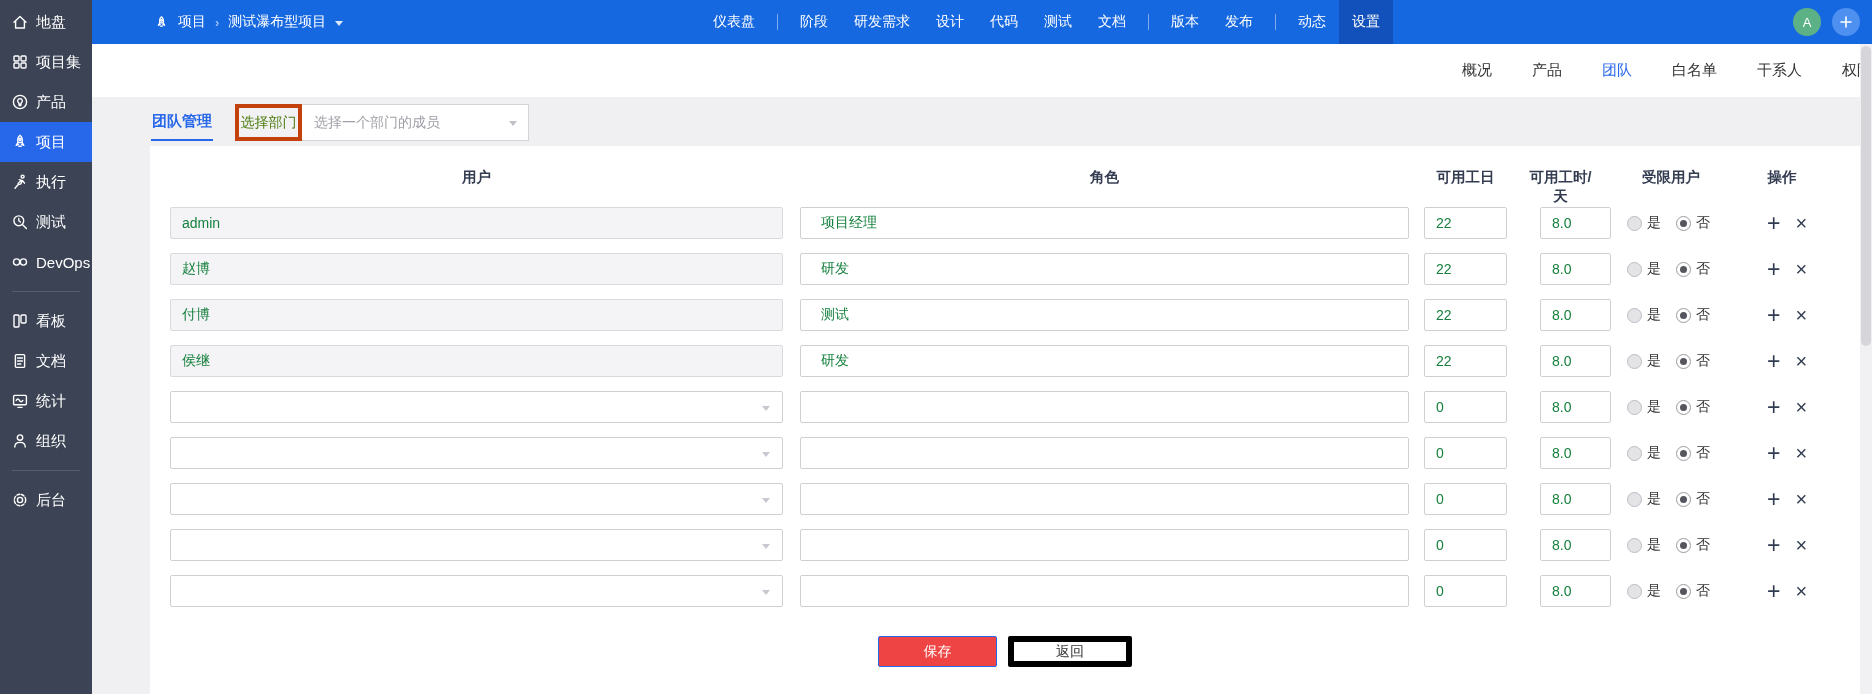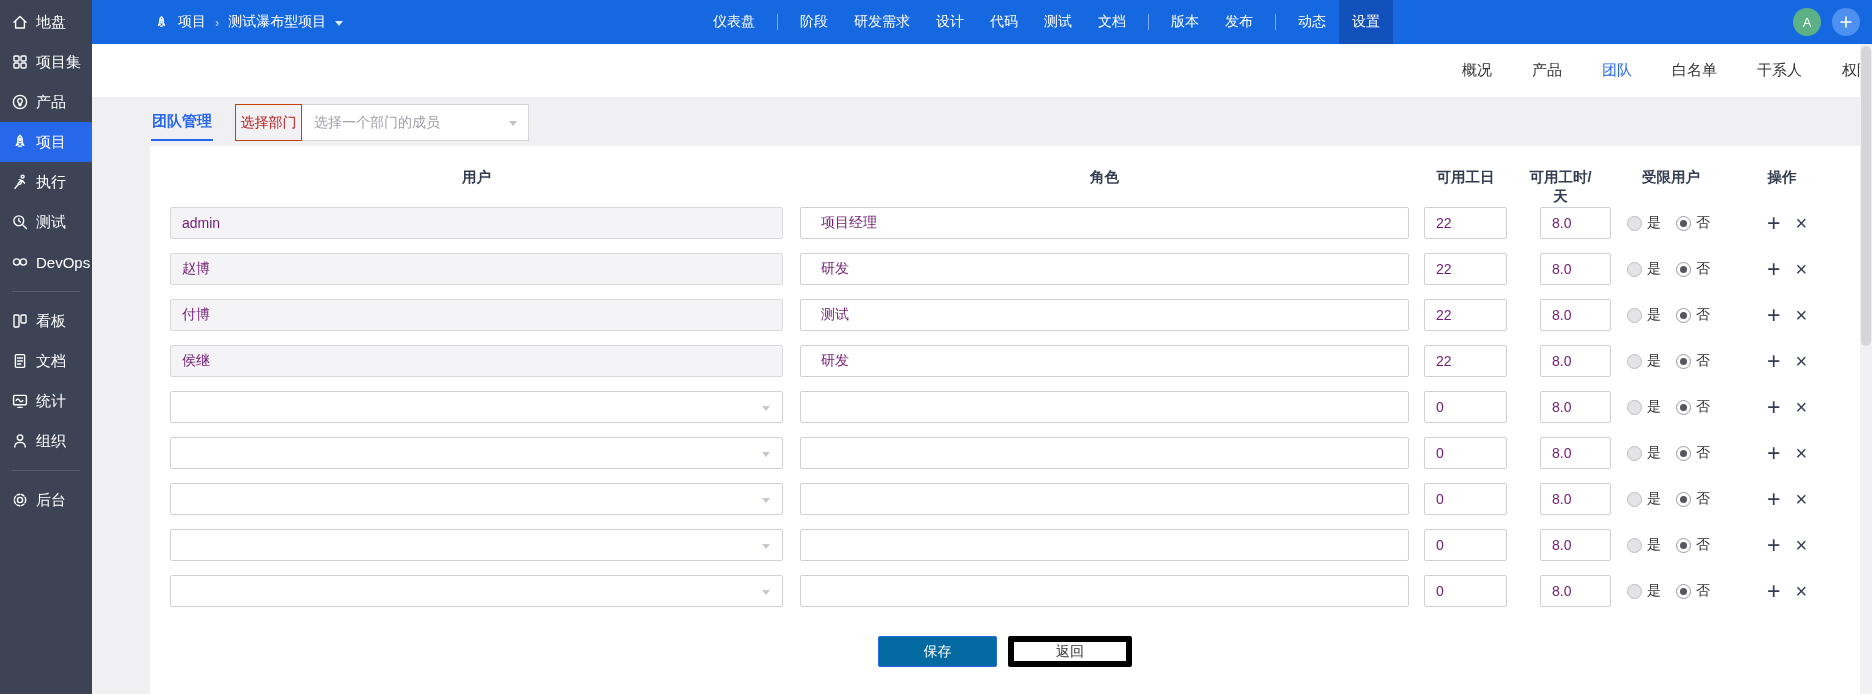--- a/index.html
+++ b/index.html
@@ -27,37 +27,37 @@
   .plus-btn { width:28px; height:28px; border-radius:50%; background:#4e90f0; display:flex; align-items:center; justify-content:center; cursor:pointer; }
 
   
   .subnav { position:absolute; left:92px; top:44px; width:1780px; height:53px; background:#fff; display:flex; align-items:center; justify-content:flex-end; gap:40px; font-size:15px; color:#333; }
   .subnav-item { cursor:pointer; }
   .subnav-item.active { color:#2767ea; }
 
   
   .toolbar { position:absolute; left:151px; top:104px; height:37px; display:flex; align-items:stretch; z-index:5; }
   .tab-active { color:#2767ea; font-size:15px; font-weight:bold; display:flex; align-items:center; border-bottom:2px solid #2767ea; padding:0 1px; }
-  .dept-btn { margin-left:22px; width:67px; background:#f2f2f4; border:1px solid #c2410c; font-size:14px; color:#b91c1c; display:flex; align-items:center; justify-content:center; cursor:pointer; }
+  .dept-btn { margin-left:22px; width:67px; background:#f2f2f4; border:4px solid #c2410c; font-size:14px; color:#4d7c0f; display:flex; align-items:center; justify-content:center; cursor:pointer; }
   .dept-select { width:227px; background:#fff; border:1px solid #d4d4d8; border-left:none; color:#a0a0a8; font-size:14px; display:flex; align-items:center; padding:0 12px; position:relative; cursor:pointer; }
   .dept-select .sel-caret { position:absolute; right:11px; top:16px; border-left:4px solid transparent; border-right:4px solid transparent; border-top:5px solid #c0c0c8; }
 
   
   .card { position:absolute; left:150px; top:146px; width:1710px; height:548px; background:#fff; }
   .thead { position:absolute; top:22px; left:0; right:0; display:flex; padding-left:20px; font-size:14.5px; font-weight:bold; color:#333c50; }
   .th { text-align:center; }
   .th-user { width:613px; margin-right:17px; }
   .th-role { width:609px; margin-right:15px; }
   .th-days { width:83px; margin-right:18px; }
   .th-hours{ width:71px; margin-right:16px; }
   .th-limited { width:118px; margin-right:22px; }
   .th-actions { width:60px; }
   .tbody { position:absolute; top:54px; left:0; right:0; }
   .trow { display:flex; align-items:center; height:46px; padding-left:20px; }
-  .inp { height:32px; border:1px solid #cfcfd4; border-radius:2px; font-size:14px; padding:0 11px; background:#fff; color:#701a75; font-family:inherit; outline:none; }
+  .inp { height:32px; border:1px solid #cfcfd4; border-radius:2px; font-size:14px; padding:0 11px; background:#fff; color:#15803d; font-family:inherit; outline:none; }
   .cell-user { width:613px; margin-right:17px; }
   .cell-user .inp { width:100%; }
   .user-ro { background:#f4f4f6; border-color:#dadade; }
   .user-select { position:relative; display:flex; align-items:center; cursor:pointer; }
   .user-select .sel-caret { position:absolute; right:12px; top:14px; border-left:4px solid transparent; border-right:4px solid transparent; border-top:5px solid #c8c8d0; }
   .role-inp { width:609px; margin-right:15px;padding-left:20px; }
   .days-inp { width:83px; margin-right:33px; }
   .hours-inp { width:71px; margin-right:16px; }
   .limited { width:118px; margin-right:22px; display:flex; align-items:center; gap:15px; font-size:14px; color:#333; }
   .radio-item { display:inline-flex; align-items:center; gap:5px; cursor:pointer; }
@@ -65,21 +65,21 @@
   .radio.checked { background:#fff; border-color:#9a9aa2; }
   .radio.checked::after { content:""; position:absolute; left:3px; top:3px; width:7px; height:7px; border-radius:50%; background:#55555e; }
   .actions { width:60px; display:flex; align-items:center; gap:15px; color:#323c50; }
   .act { cursor:pointer; line-height:1; }
   .act.plus { font-size:23px; font-weight:400; }
   .act.times { font-size:20px; }
 
   
   .footer { position:absolute; top:490px; left:0; right:0; display:flex; justify-content:center; gap:11px; }
   .btn { height:31px; border-radius:2px; font-size:14px; display:flex; align-items:center; justify-content:center; cursor:pointer; font-family:inherit; }
-  .btn-save { width:119px; background:#0369a1; color:#fff; border:1px solid #2767ea; }
+  .btn-save { width:119px; background:#ef4444; color:#fff; border:1px solid #2767ea; }
   .btn-back { width:124px; background:#fff; color:#333; border:6px solid #000000; }
 
   
   .scroll-track { position:absolute; right:0; top:44px; width:12px; height:650px; background:#f1f1f3; z-index:40; }
   .scroll-thumb { position:absolute; top:2px; left:1px; width:10px; height:300px; border-radius:5px; background:#d6d6da; }
 </style>
 </head>
 <body>
 
 <div class="sidebar">

